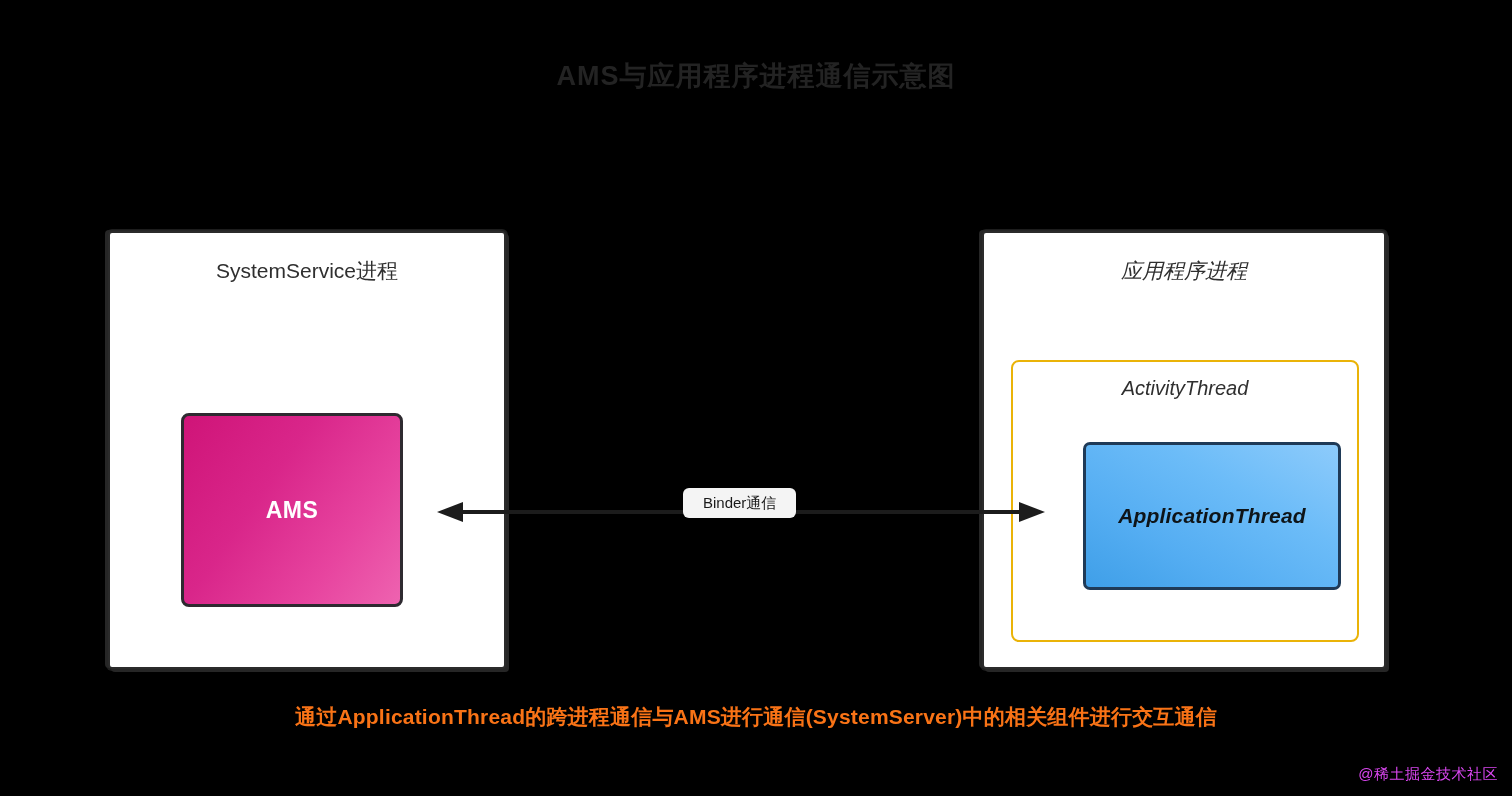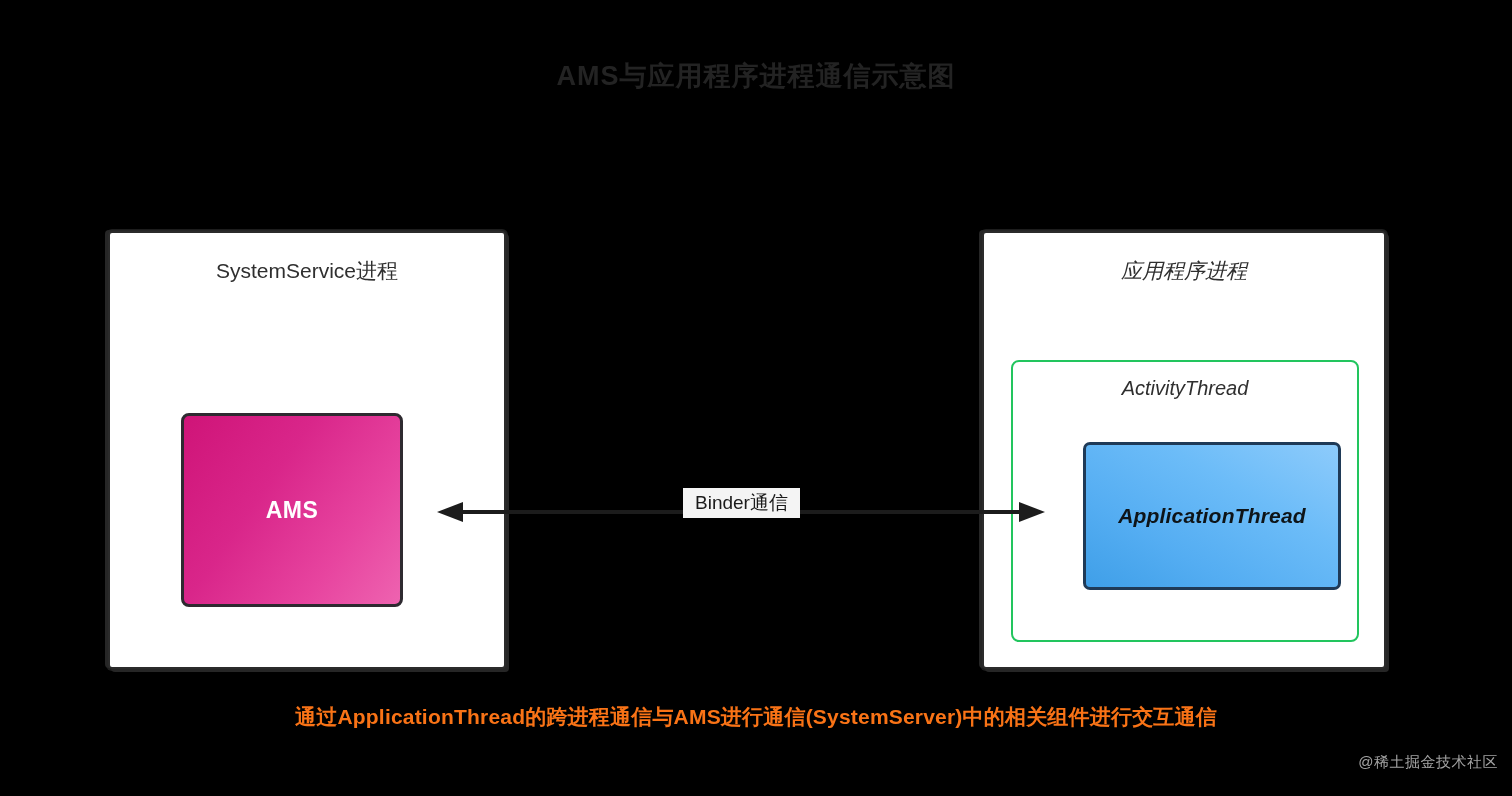--- a/index.html
+++ b/index.html
@@ -66,21 +66,21 @@
   }
 
   
   #activity-thread-box {
     position: absolute;
     left: 27px;
     top: 127px;
     width: 344px;
     height: 278px;
     background: #ffffff;
-    border: 2px solid #22c55e;
+    border: 2px solid #eab308;
     border-radius: 8px;
   }
   .inner-title {
     position: absolute;
     left: 0;
     top: 15px;
     width: 100%;
     text-align: center;
     font-size: 20px;
     color: #2f2f2f;
@@ -162,26 +162,27 @@
     border-right: 26px solid #1c1c1c;
   }
   .arrowhead.right {
     right: 0;
     border-left: 26px solid #1c1c1c;
   }
   #binder-label {
     position: absolute;
     left: 246px;
     top: -12px;
-    padding: 3px 12px;
+    padding: 3px 20px;
     background: #f4f4f4;
     color: #1a1a1a;
-    font-size: 19px;
+    font-size: 15px;
     line-height: 24px;
     white-space: nowrap;
+    border-radius: 6px;
   }
 
   
   #bottom-caption {
     position: absolute;
     left: 0;
     top: 703px;
     width: 1512px;
     text-align: center;
     font-size: 21px;
@@ -190,23 +191,23 @@
     letter-spacing: 0.2px;
     white-space: nowrap;
     line-height: 28px;
   }
   #bottom-caption .cap-seg { display: inline; }
 
   
   #watermark {
     position: absolute;
     right: 14px;
-    bottom: 24px;
+    bottom: 12px;
     font-size: 15px;
-    color: #a3a3a3;
+    color: #d946ef;
     letter-spacing: 0.5px;
     white-space: nowrap;
   }
 </style>
 </head>
 <body>
 
 <div class="diagram-title">AMS与应用程序进程通信示意图</div>
 
 <div class="process-box" id="system-service-process">

